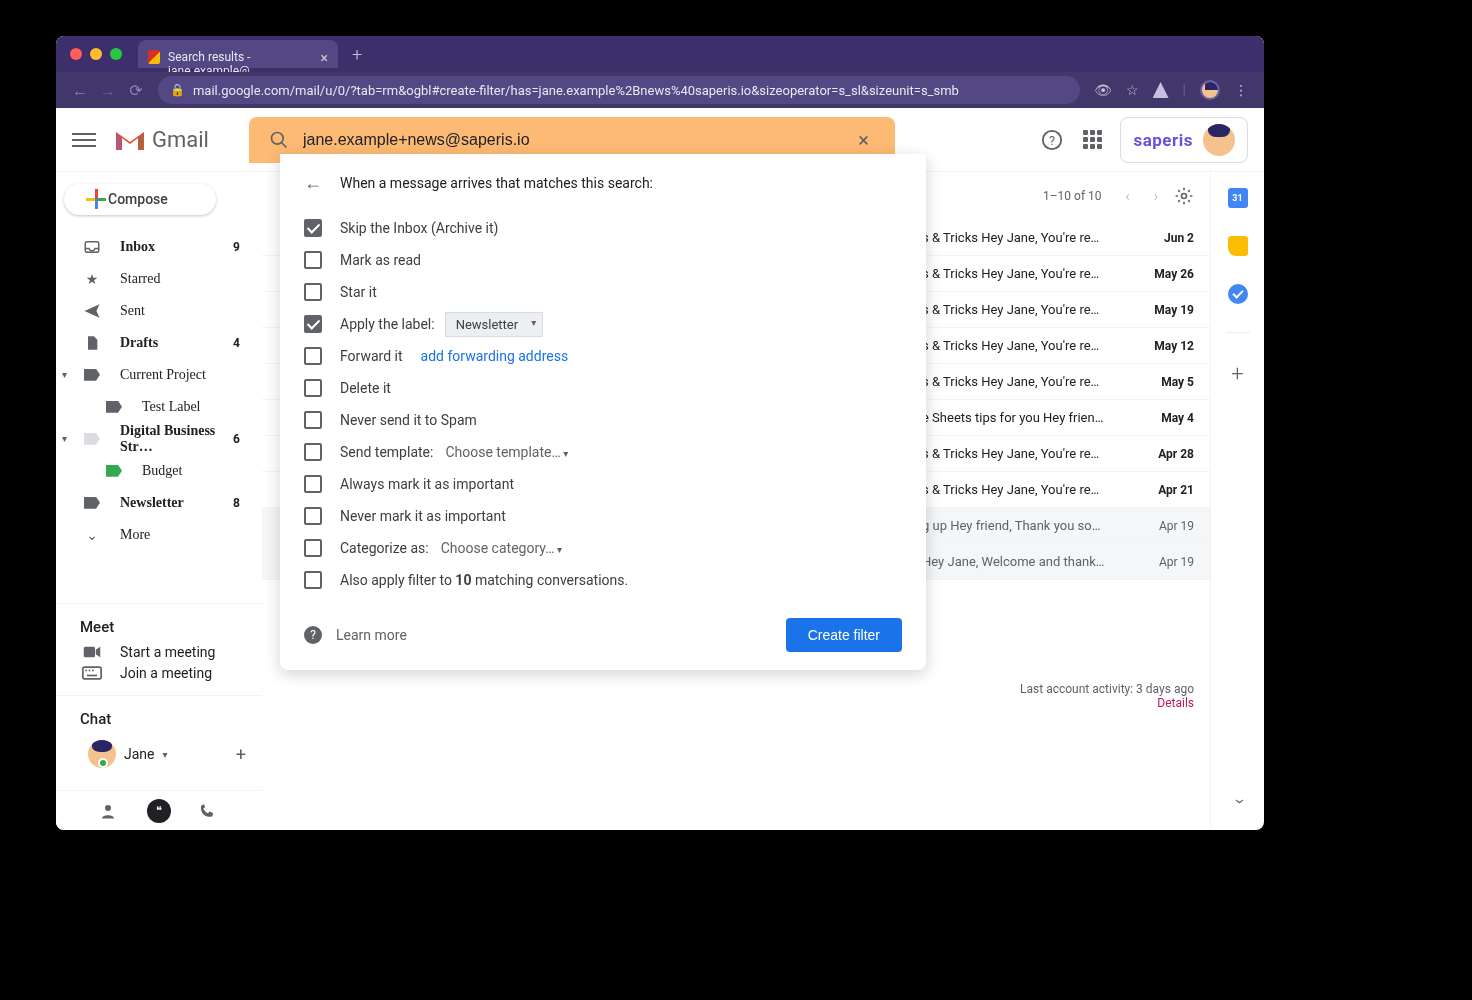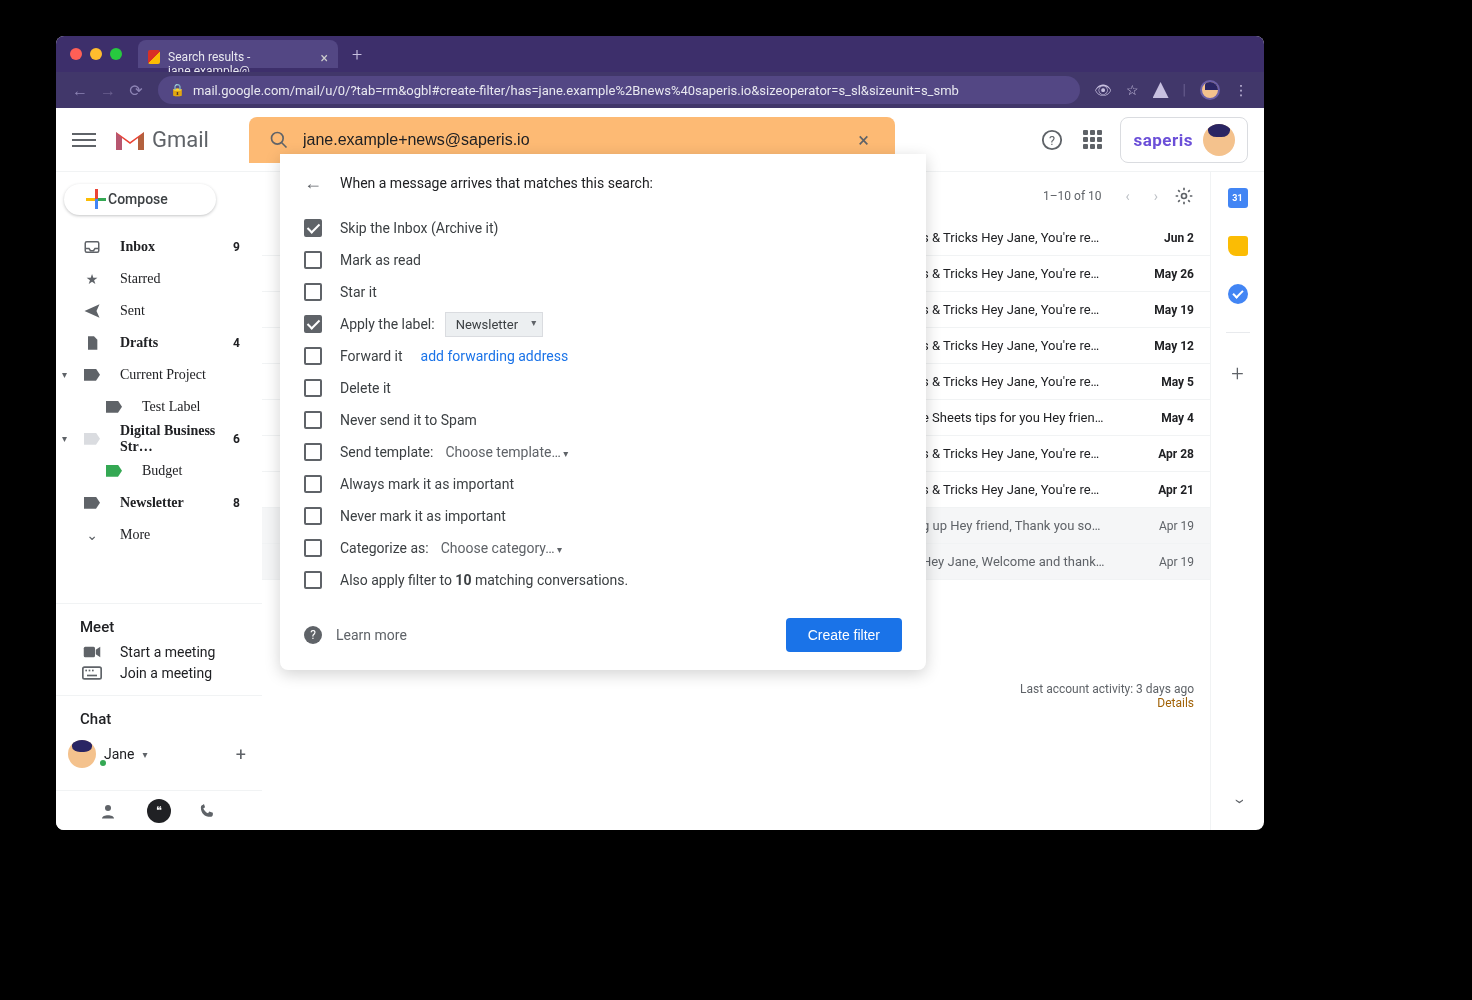--- a/index.html
+++ b/index.html
@@ -67,21 +67,21 @@
 .nav-item .label { flex: 1; font-family: Liberation Serif, serif; }
 .nav-item .count { font-size: 12px; color: #5f6368; }
 .nav-item.bold .label, .nav-item.bold .count { font-weight: 700; color: #202124; }
 .label-tag { width:16px; height:12px; background:#5f6368; clip-path: polygon(0 0, 75% 0, 100% 50%, 75% 100%, 0 100%); }
 .label-tag.light { background:#dadce0; }
 .label-tag.green { background:#34a853; }
 
 .section-title { font-size: 15px; font-weight: 500; padding: 14px 0 6px 24px; color:#202124; }
 .meet-item { height: 32px; display: flex; align-items: center; padding-left: 26px; gap: 18px; cursor: pointer; }
 .meet-item .icon { width: 20px; color:#5f6368; display:inline-flex; justify-content:center; }
-.chat-user { display: flex; align-items: center; padding: 6px 12px; gap: 8px; position:relative; }
+.chat-user { display: flex; align-items: center; padding: 6px 32px; gap: 8px; position:relative; }
 .chat-avatar { width: 28px; height: 28px; border-radius:50%; background:#f4c28d; position:relative; overflow:hidden; }
 .chat-avatar::after{content:'';position:absolute;top:-2px;left:4px;width:20px;height:14px;background:#2a2563;border-radius:50% 50% 40% 40%;}
 .chat-status { position:absolute; left:42px; bottom:6px; width:10px; height:10px; background:#34a853; border:2px solid #fff; border-radius:50%; }
 .chat-plus { position:absolute; right:16px; color:#5f6368; font-size:18px; }
 .chat-empty { text-align: center; font-size: 13px; color:#5f6368; margin-top: 24px; }
 .chat-empty a { color:#1a73e8; text-decoration:none; display:block; margin-top:2px; }
 
 .bottom-icons { position: absolute; bottom: 0; left: 0; width: 206px; height: 40px; display: flex; align-items: center; justify-content: center; gap: 28px; border-top: 1px solid #f1f3f4; background:#fff; }
 .bottom-icons .bi { color:#5f6368; width:20px; text-align:center; cursor:pointer; }
 .bottom-icons .bi.active { background:#202124; color:#fff; border-radius:50%; width:24px; height:24px; display:flex; align-items:center; justify-content:center; font-size:11px; }
@@ -94,21 +94,21 @@
 .gear { cursor:pointer; }
 
 .mail-list { }
 .mail-row { height: 36px; display: flex; align-items: center; padding-right: 16px; font-size: 13px; border-bottom: 1px solid #f1f3f4; }
 .mail-row.read { background:#f5f6f7; color:#5f6368; }
 .mail-subject { flex: 1; overflow: hidden; white-space: nowrap; text-overflow: ellipsis; padding-left: 660px; }
 .mail-date { width: 70px; text-align: right; font-weight: 700; font-size: 12px; }
 .mail-row.read .mail-date { font-weight: 400; }
 
 .footer-info { position: absolute; right: 16px; bottom: 120px; text-align: right; font-size: 12px; color:#5f6368; }
-.footer-info a { color:#a16207; text-decoration:none; display:block; }
+.footer-info a { color:#be185d; text-decoration:none; display:block; }
 
 
 .right-rail { width: 54px; border-left: 1px solid #f1f3f4; display: flex; flex-direction: column; align-items: center; padding-top: 16px; gap: 28px; position: relative; }
 .rail-icon { width: 20px; height: 20px; cursor: pointer; }
 .cal-icon { background:#4285f4; border-radius:3px; position:relative; }
 .cal-icon::after { content:'31'; position:absolute; inset:0; color:#fff; font-size:9px; display:flex; align-items:center; justify-content:center; font-weight:700; }
 .keep-icon { background:#fbbc04; border-radius:3px 3px 3px 8px; }
 .tasks-icon { background:#4285f4; border-radius:50%; position:relative; }
 .tasks-icon::after{content:'';position:absolute;left:5px;top:6px;width:8px;height:4px;border-left:2px solid #fff;border-bottom:2px solid #fff;transform:rotate(-45deg);}
 .rail-plus { color:#5f6368; font-size:22px; font-weight:300; }

